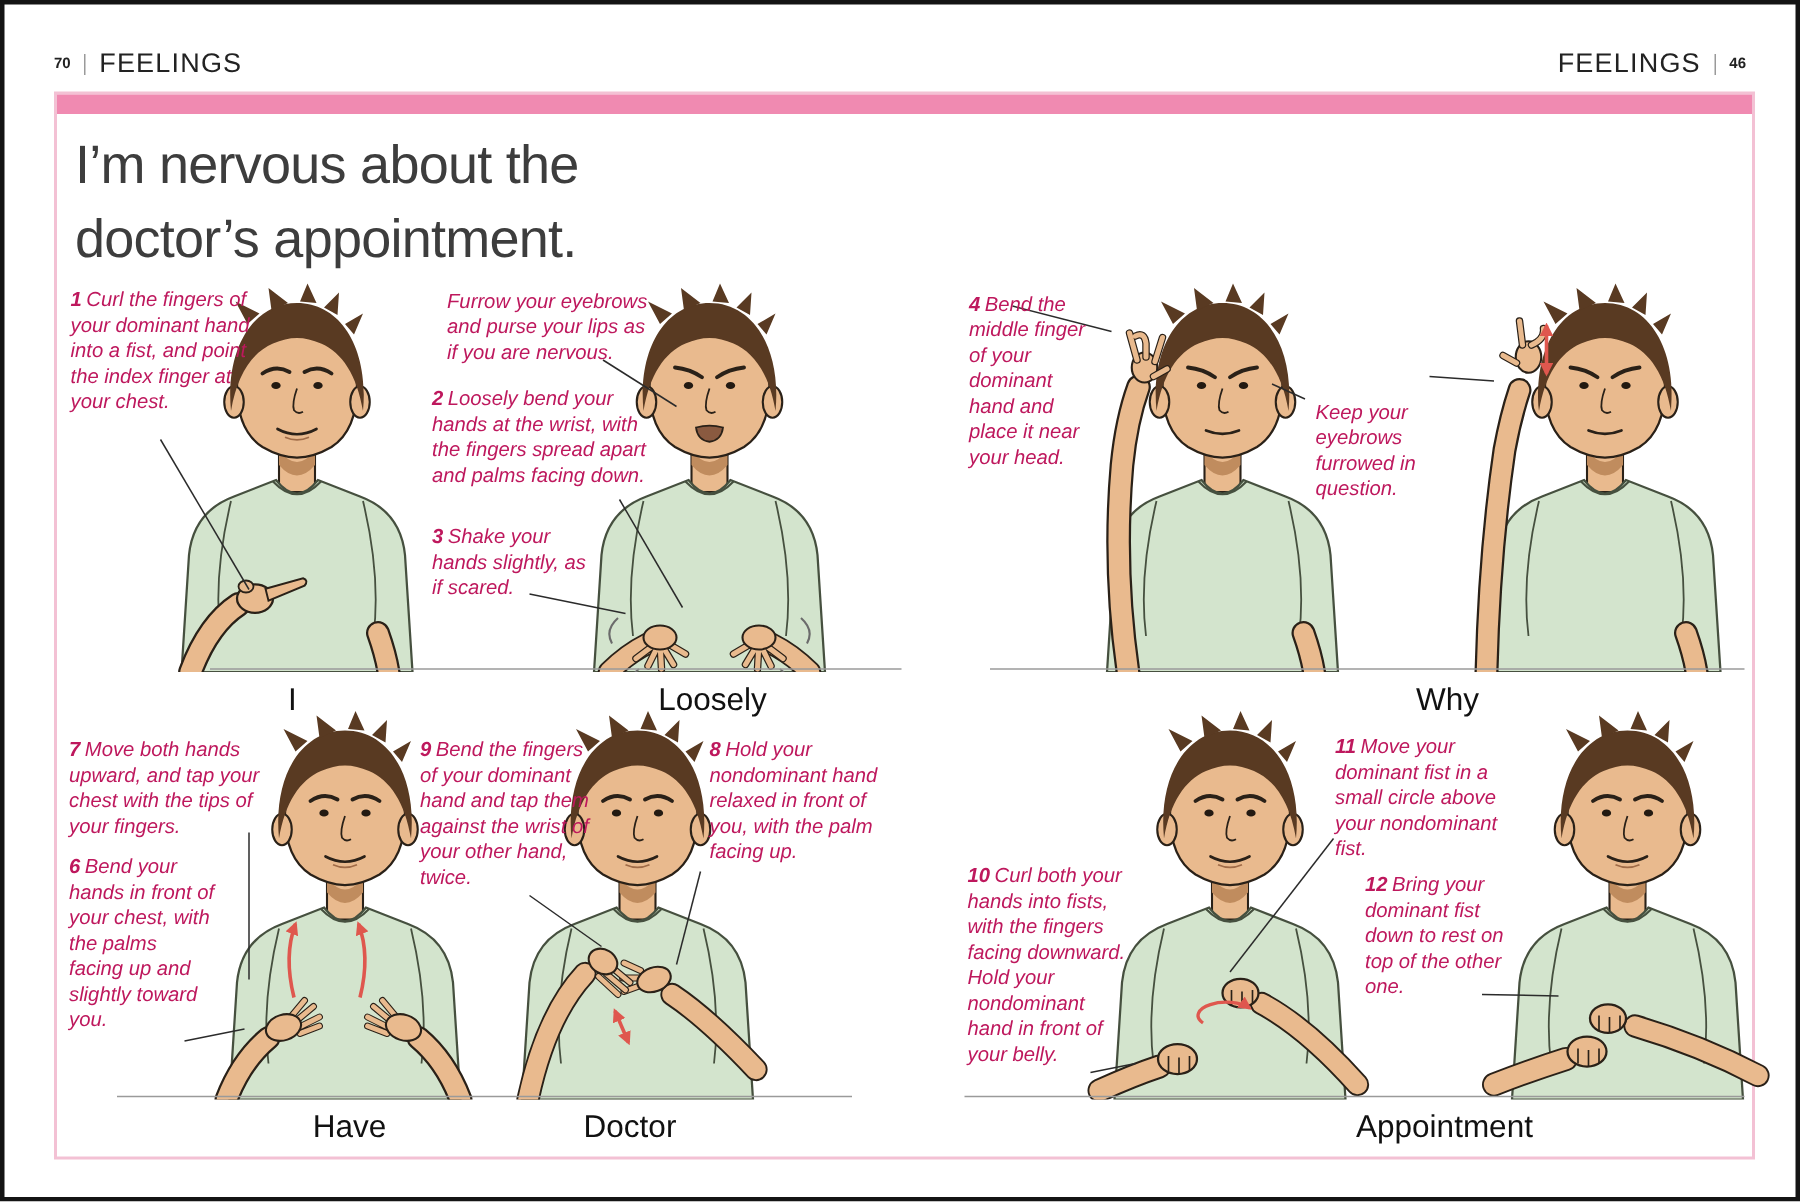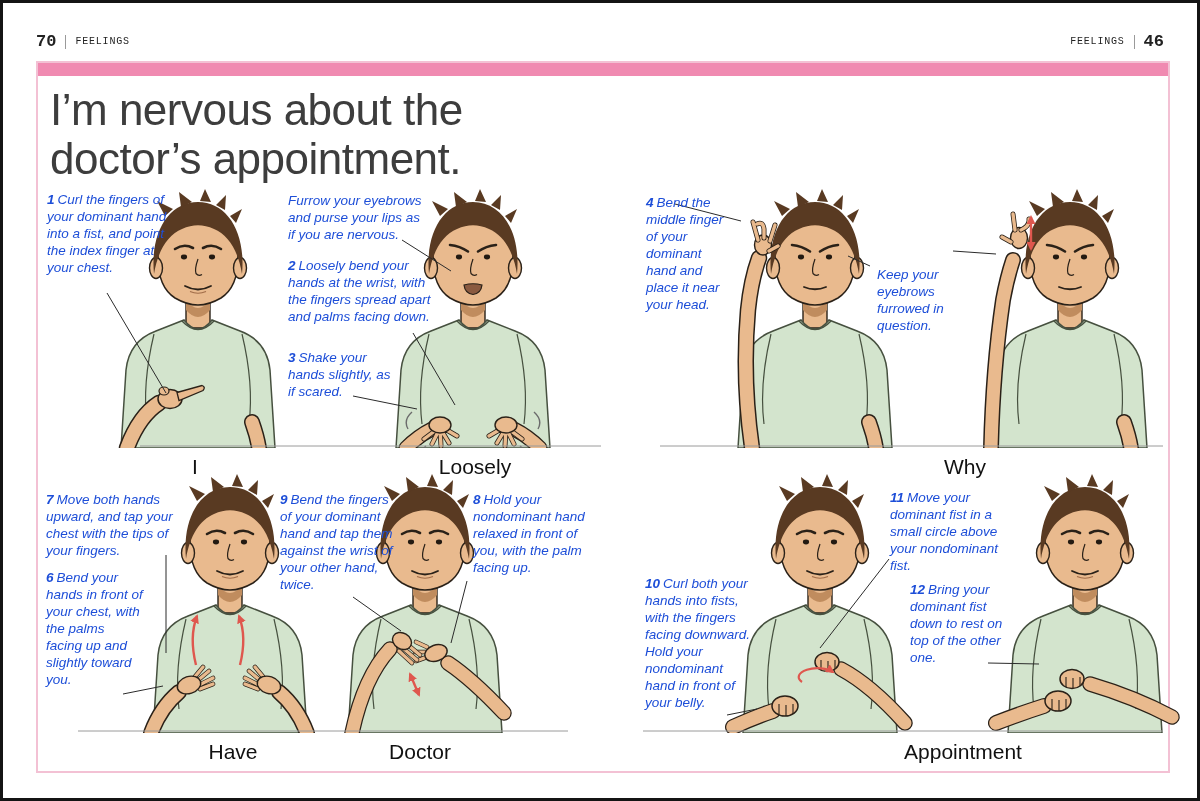--- a/index.html
+++ b/index.html
@@ -1,29 +1,29 @@
 <!DOCTYPE html>
 <html><head>
 <meta charset="utf-8">
 <style>
   html,body{margin:0;padding:0;background:#fff;}
   .page{position:relative;width:1200px;height:801px;background:#fff;border:3px solid #141414;
         box-sizing:border-box;overflow:hidden;font-family:"Liberation Sans",sans-serif;}
   .rh{position:absolute;top:29px;font-size:13px;color:#222;display:flex;align-items:center;gap:9px;}
-  .rh .pn{font-weight:bold;font-size:17px;font-family:Liberation Mono, monospace;}
-  .rh .sec{letter-spacing:.8px;font-size:10px;font-family:Liberation Mono, monospace;}
+  .rh .pn{font-weight:bold;font-size:10px;}
+  .rh .sec{letter-spacing:.8px;font-size:18px;}
   .rh .vr{display:inline-block;width:1px;height:14px;background:#9a9a9a;}
   .rh-left{left:33px;}
   .rh-right{right:33px;}
   .content-box{position:absolute;left:33px;top:58px;width:1134px;height:712px;
         border:2px solid #f3c1d4;background:#fff;box-sizing:border-box;}
   .pink-bar{position:absolute;left:0;top:0;width:100%;height:13px;background:#f08ab1;}
-  .title{position:absolute;left:12px;top:22px;margin:0;font-weight:300;font-size:44px;
+  .title{position:absolute;left:12px;top:22px;margin:0;font-weight:300;font-size:36px;
         line-height:49px;color:#3d3d3d;letter-spacing:-.5px;}
-  .step{position:absolute;font-style:italic;font-size:13.5px;line-height:17px;color:#1d4ed8;z-index:6;}
+  .step{position:absolute;font-style:italic;font-size:13.5px;line-height:17px;color:#be185d;z-index:6;}
   .step b{font-style:italic;font-weight:bold;margin-right:3px;}
   .sign-label{position:absolute;width:200px;text-align:center;font-size:21px;color:#111;z-index:6;}
   .fig{position:absolute;width:200px;height:260px;z-index:2;}
   .overlay{position:absolute;left:0;top:0;z-index:4;pointer-events:none;}
 </style>
 </head>
 <body>
 
 <svg width="0" height="0" style="position:absolute" aria-hidden="true">
 <defs>
@@ -89,21 +89,21 @@
     <span class="sec">FEELINGS</span>
     <span class="vr"></span>
     <span class="pn">46</span>
   </div>
 
   <div class="content-box">
     <div class="pink-bar"></div>
     <h1 class="title"><span>I’m nervous about the</span><br><span>doctor’s appointment.</span></h1>
 
     <div class="step" style="left:9px;top:128px;width:122px"><b>1</b><i>Curl the fingers of your dominant hand into a fist, and point the index finger at your chest.</i></div>
-    <div class="step" style="left:250px;top:129px;width:140px"><i>Furrow your eyebrows and purse your lips as if you are nervous.</i></div>
+    <div class="step" style="left:260px;top:129px;width:140px"><i>Furrow your eyebrows and purse your lips as if you are nervous.</i></div>
     <div class="step" style="left:250px;top:194px;width:145px"><b>2</b><i>Loosely bend your hands at the wrist, with the fingers spread apart and palms facing down.</i></div>
     <div class="step" style="left:250px;top:286px;width:105px"><b>3</b><i>Shake your hands slightly, as if scared.</i></div>
     <div class="step" style="left:608px;top:131px;width:88px"><b>4</b><i>Bend the middle finger of your dominant hand and place it near your head.</i></div>
     <div class="step" style="left:839px;top:203px;width:95px"><i>Keep your eyebrows furrowed in question.</i></div>
     <div class="step" style="left:8px;top:428px;width:140px"><b>7</b><i>Move both hands upward, and tap your chest with the tips of your fingers.</i></div>
     <div class="step" style="left:8px;top:506px;width:98px"><b>6</b><i>Bend your hands in front of your chest, with the palms facing up and slightly toward you.</i></div>
     <div class="step" style="left:242px;top:428px;width:122px"><b>9</b><i>Bend the fingers of your dominant hand and tap them against the wrist of your other hand, twice.</i></div>
     <div class="step" style="left:435px;top:428px;width:112px"><b>8</b><i>Hold your nondominant hand relaxed in front of you, with the palm facing up.</i></div>
     <div class="step" style="left:607px;top:512px;width:108px"><b>10</b><i>Curl both your hands into fists, with the fingers facing downward. Hold your nondominant hand in front of your belly.</i></div>
     <div class="step" style="left:852px;top:426px;width:128px"><b>11</b><i>Move your dominant fist in a small circle above your nondominant fist.</i></div>

